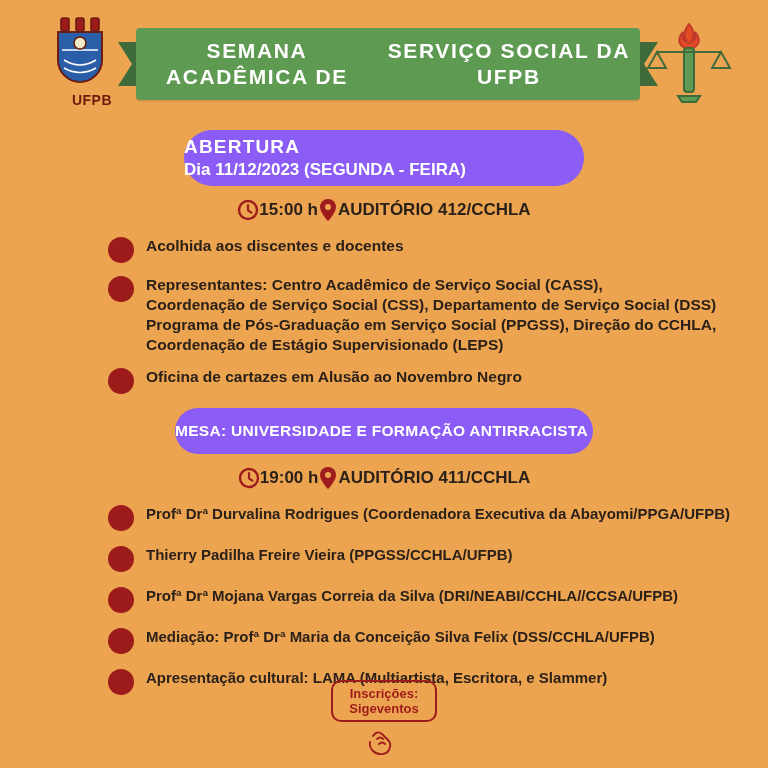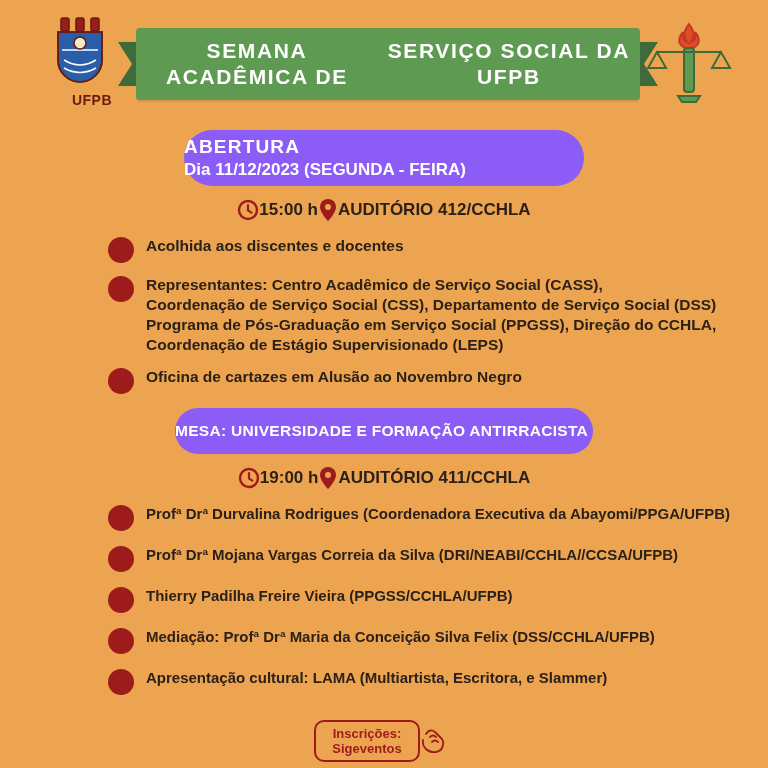--- a/index.html
+++ b/index.html
@@ -74,21 +74,21 @@
   }
   .item-text{
     font-size:15.5px;font-weight:bold;color:#2b2118;line-height:20px;
   }
   .list-tight .item{margin-bottom:14px;}
   .list-tight .item-text{font-size:15px;}
 
   
   .footer{
     position:absolute;left:0;right:0;bottom:6px;
-    display:flex;justify-content:center;
+    display:flex;align-items:center;justify-content:center;flex-direction:column;
   }
   .insc{
     border:2px solid #9e1b1b;border-radius:10px;
     padding:4px 16px;color:#9e1b1b;font-weight:bold;font-size:13px;
     text-align:center;line-height:15px;background:transparent;
   }
   .hand{margin-left:-6px;}
 </style>
 </head>
 <body>
@@ -188,25 +188,25 @@
     <span class="place">AUDITÓRIO 411/CCHLA</span>
   </div>
 
   <div class="list list-tight">
     <div class="item">
       <span class="dot"></span>
       <span class="item-text">Profª Drª Durvalina Rodrigues (Coordenadora Executiva da Abayomi/PPGA/UFPB)</span>
     </div>
     <div class="item">
       <span class="dot"></span>
+      <span class="item-text">Thierry Padilha Freire Vieira (PPGSS/CCHLA/UFPB)</span>
+    </div>
+    <div class="item">
+      <span class="dot"></span>
       <span class="item-text">Profª Drª Mojana Vargas Correia da Silva (DRI/NEABI/CCHLA//CCSA/UFPB)</span>
-    </div>
-    <div class="item">
-      <span class="dot"></span>
-      <span class="item-text">Thierry Padilha Freire Vieira (PPGSS/CCHLA/UFPB)</span>
     </div>
     <div class="item">
       <span class="dot"></span>
       <span class="item-text">Mediação: Profª Drª Maria da Conceição Silva Felix (DSS/CCHLA/UFPB)</span>
     </div>
     <div class="item">
       <span class="dot"></span>
       <span class="item-text"> Apresentação cultural: LAMA (Multiartista, Escritora, e Slammer)</span>
     </div>
   </div>

